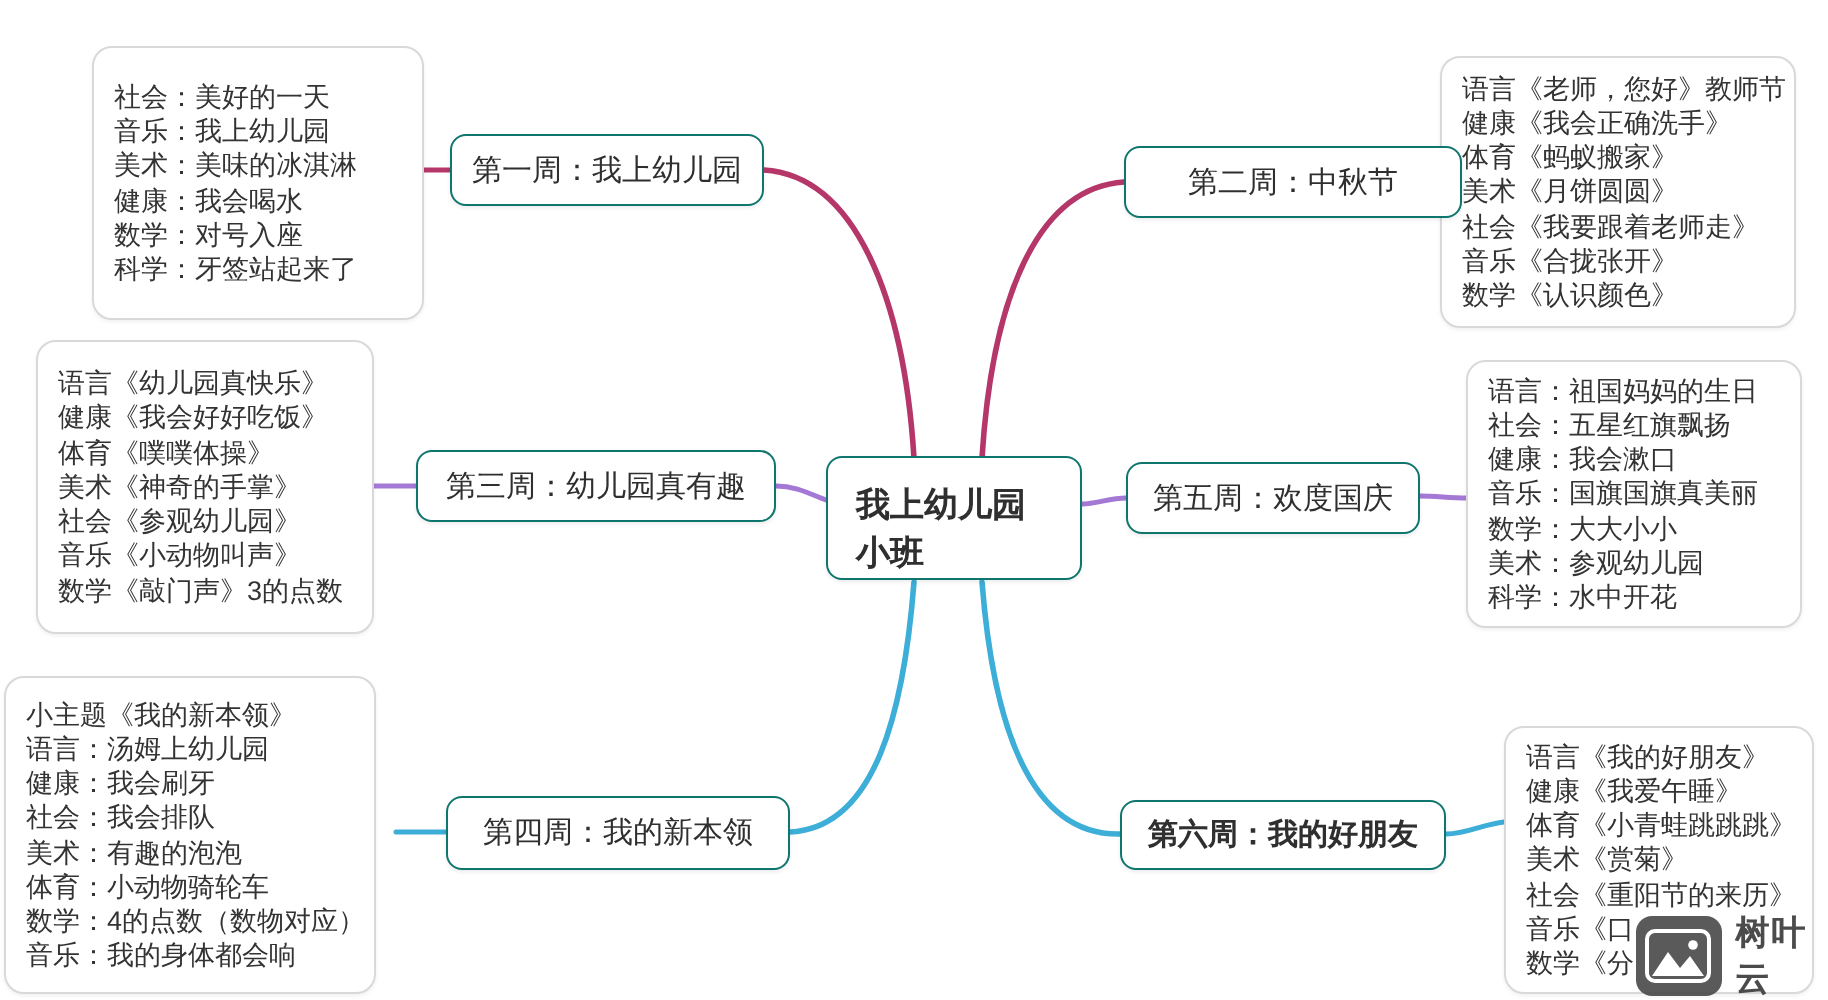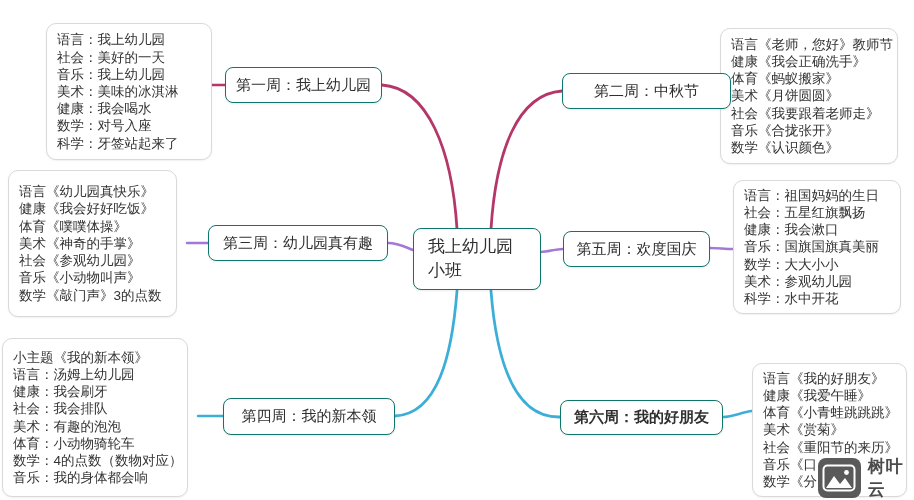--- a/index.html
+++ b/index.html
@@ -12,22 +12,22 @@
   svg.wires{position:absolute;left:0;top:0;width:914px;height:500px;}
   svg.wires path{fill:none;stroke-linecap:round;}
   .node{
     position:absolute;background:#fff;border:1px solid #0f766e;border-radius:8px;
     box-shadow:0 1px 2px rgba(0,0,0,0.08);
     display:flex;align-items:center;justify-content:center;
     font-size:15px;font-weight:500;white-space:nowrap;color:#2f2f2f;
     box-sizing:border-box;padding:0 10px;
   }
   .node.center{
-    font-size:17px;font-weight:normal;justify-content:flex-start;
-    padding:0 0 0 14px;line-height:24px;
+    font-size:17px;font-weight:bold;justify-content:flex-start;
+    padding:0 0 0 14px;line-height:24px;align-items:flex-end;
   }
   .node.center .clines{display:block;}
   .detail-box{
     position:absolute;background:#fff;border:1px solid #d9d9d9;border-radius:10px;
     box-shadow:0 1px 2px rgba(0,0,0,0.06);
     box-sizing:border-box;padding:9px 10px;
     font-size:13.5px;line-height:17.2px;color:#333;
     display:flex;flex-direction:column;justify-content:center;
   }
   .detail-box .dline{white-space:nowrap;}
@@ -58,40 +58,39 @@
     <path stroke-width="2.5" d="M710 248 C718 248 725 249 733 249" stroke="#a478d5"></path>
 
     <path stroke-width="2.5" d="M198 416 H223" stroke="#3caed8"></path>
     <path stroke-width="2.8" d="M395 416 C438 414 452 355 457 291" stroke="#3caed8"></path>
 
     <path stroke-width="2.8" d="M491 291 C496 355 512 418 560 417" stroke="#3caed8"></path>
     <path stroke-width="2.5" d="M723 417 C733 417 742 412 752 411" stroke="#3caed8"></path>
   </svg>
 
   <div class="detail-box" style="left:46px;top:23px;width:166px;height:137px;">
-      <div class="dline">语言：我上幼儿园</div>
       <div class="dline">社会：美好的一天</div>
       <div class="dline">音乐：我上幼儿园</div>
       <div class="dline">美术：美味的冰淇淋</div>
       <div class="dline">健康：我会喝水</div>
       <div class="dline">数学：对号入座</div>
       <div class="dline">科学：牙签站起来了</div>
     </div>
 
   <div class="detail-box" style="left:720px;top:28px;width:178px;height:136px;">
       <div class="dline">语言《老师，您好》教师节</div>
       <div class="dline">健康《我会正确洗手》</div>
       <div class="dline">体育《蚂蚁搬家》</div>
       <div class="dline">美术《月饼圆圆》</div>
       <div class="dline">社会《我要跟着老师走》</div>
       <div class="dline">音乐《合拢张开》</div>
       <div class="dline">数学《认识颜色》</div>
     </div>
 
-  <div class="detail-box" style="left:8px;top:170px;width:169px;height:147px;">
+  <div class="detail-box" style="left:18px;top:170px;width:169px;height:147px;">
       <div class="dline">语言《幼儿园真快乐》</div>
       <div class="dline">健康《我会好好吃饭》</div>
       <div class="dline">体育《噗噗体操》</div>
       <div class="dline">美术《神奇的手掌》</div>
       <div class="dline">社会《参观幼儿园》</div>
       <div class="dline">音乐《小动物叫声》</div>
       <div class="dline">数学《敲门声》3的点数</div>
     </div>
 
   <div class="detail-box" style="left:733px;top:180px;width:168px;height:134px;">

